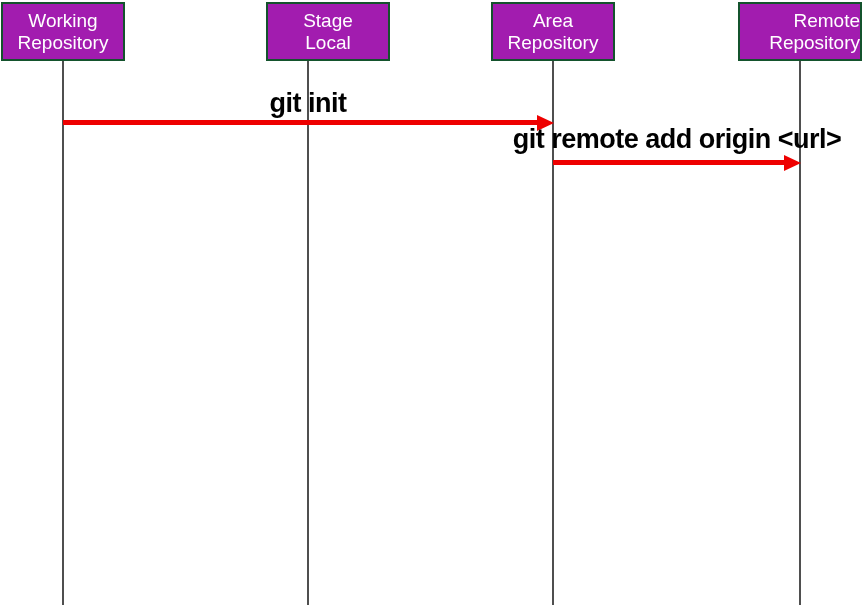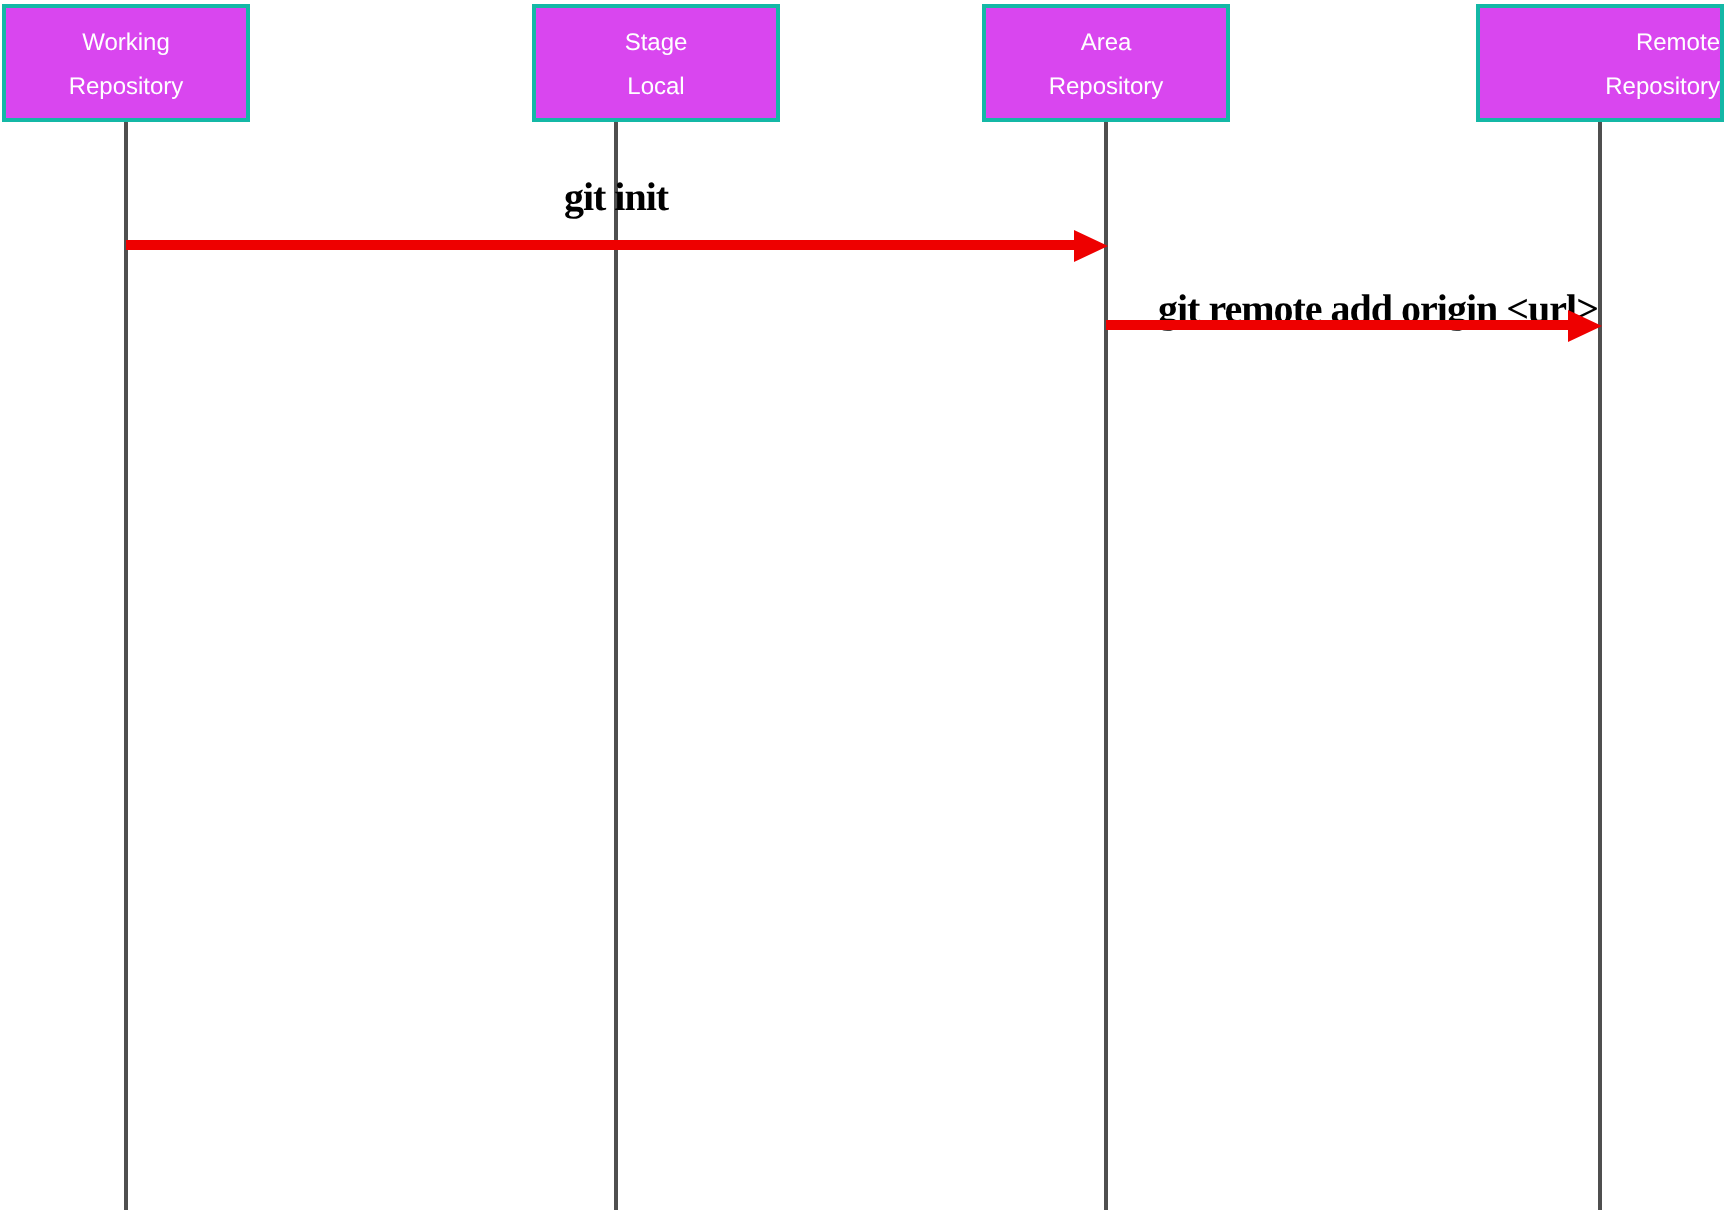--- a/index.html
+++ b/index.html
@@ -10,27 +10,27 @@
     overflow: hidden;
     font-family: "Liberation Sans", sans-serif;
   }
   .canvas { position: absolute; left: 0; top: 0; width: 863px; height: 605px; }
 
   
   .actor {
     position: absolute;
     top: 2px;
     width: 120px; height: 55px;
-    background: #d946ef;
-    border: 2px solid #14b8a6;
+    background: #a21caf;
+    border: 2px solid #14532d;
     color: #ffffff;
     display: flex; flex-direction: column;
     align-items: center; justify-content: center;
     text-align: center;
-    font-size: 12px; line-height: 22px;
+    font-size: 19px; line-height: 22px;
     font-weight: 400;
   }
   .actor.a1 { left: 1px; }
   .actor.a2 { left: 246px; margin-left: 20px; }
   .actor.a3 { left: 491px; }
   .actor.a4 { left: 738px; align-items: flex-end; }
 
   
   .lifeline {
     position: absolute;
@@ -59,27 +59,26 @@
   }
   .head.m1 { left: 537px; top: 115px; }
   .head.m2 { left: 784px; top: 155px; }
 
   
   .msg-label {
     position: absolute;
     transform: translateX(-50%);
     white-space: nowrap;
     color: #000000;
-    font-size: 20px;
+    font-size: 27px;
     font-weight: 700;
     letter-spacing: -0.5px;
-    font-family: Liberation Serif, serif;
   }
   .msg-label.m1 { left: 308px; top: 88px; }
-  .msg-label.m2 { left: 677px; top: 144px; margin-left: 12px; }
+  .msg-label.m2 { left: 677px; top: 124px; }
 </style>
 </head>
 <body>
 
 <div class="canvas">
 
   <div class="actor a1">
     <span>Working</span>
     <span>Repository</span>
   </div>

